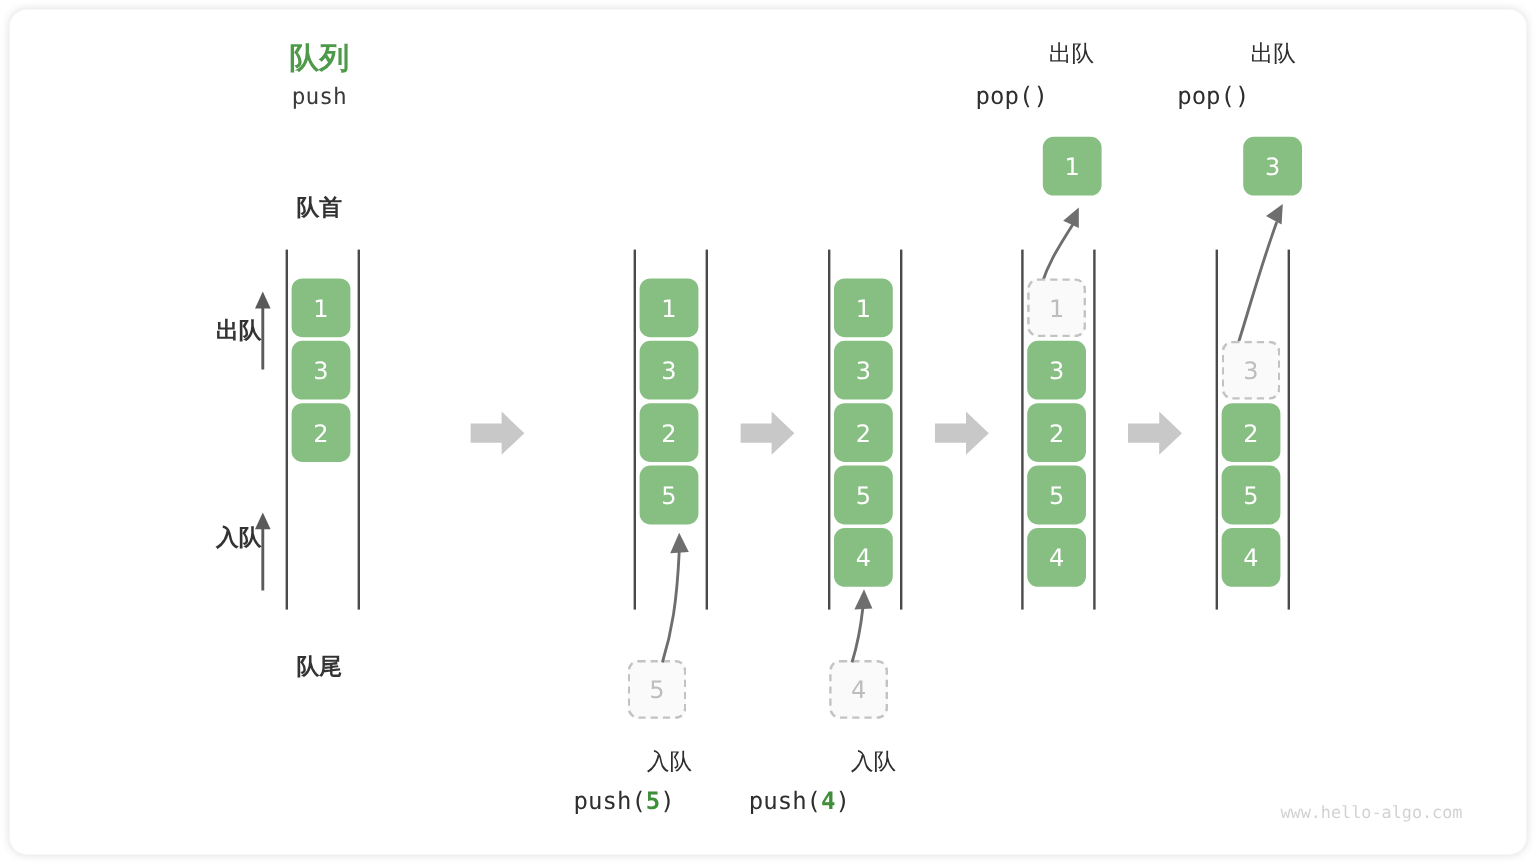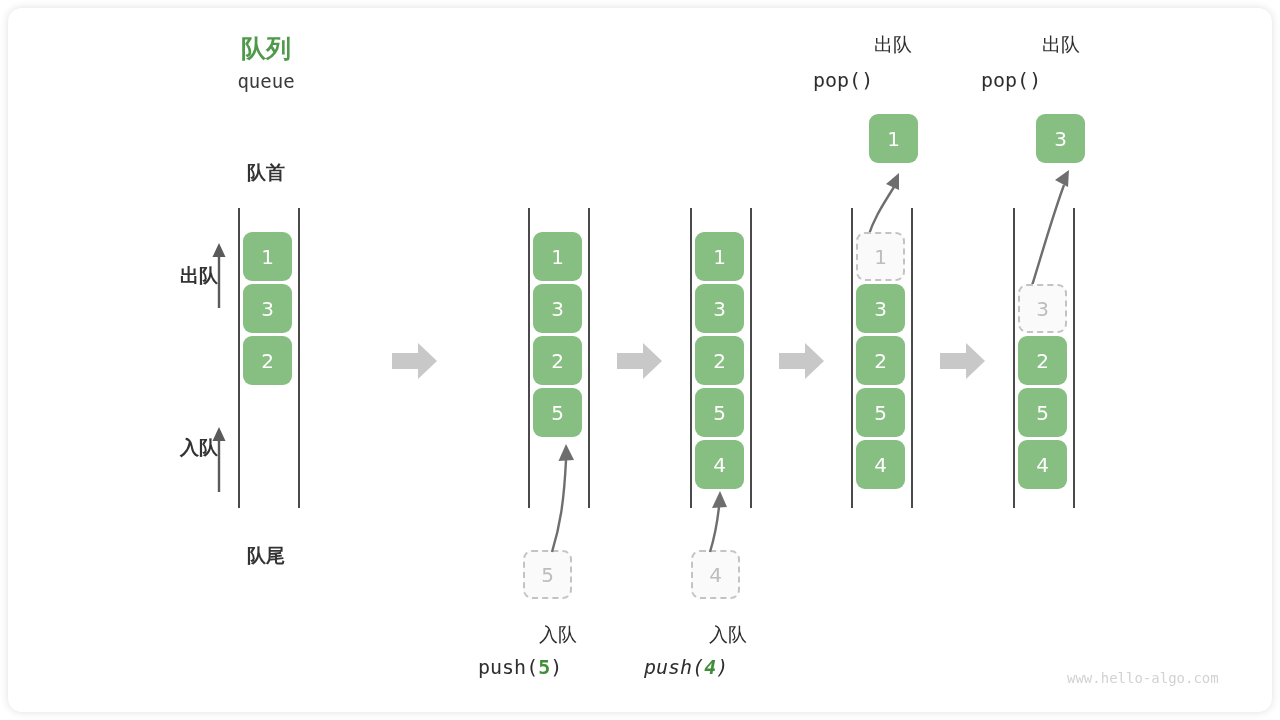--- a/index.html
+++ b/index.html
@@ -112,21 +112,21 @@
   .motion { position: absolute; overflow: visible; }
   .vert-arrow { position: absolute; }
 </style>
 </head>
 <body>
 
 <div id="card">
   <div id="stage">
 
     <div class="abs title-cn" style="left:186px; top:32px; width:160px;">队列</div>
-    <div class="abs title-en" style="left:186px; top:70px; width:160px;">queue</div>
+    <div class="abs title-en" style="left:186px; top:70px; width:160px;">push</div>
 
     <div class="abs lbl-bold" style="left:186px; top:160px; width:160px;">队首</div>
     <div class="abs lbl-bold" style="left:186px; top:543px; width:160px;">队尾</div>
 
     <div class="abs lbl-bold" style="left:138px; top:263px; width:80px; text-align:right;">出队</div>
     <svg class="vert-arrow" style="left:204px; top:240px;" width="30" height="70" viewBox="0 0 30 70">
       <line x1="15" y1="68" x2="15" y2="14" stroke="#5a5a5a" stroke-width="2.4"></line>
       <polygon points="15,3 8.5,17 21.5,17" fill="#5a5a5a"></polygon>
     </svg>
 
@@ -186,21 +186,21 @@
       <div class="cell" style="left:695px; top:440px;">4</div>
 
       <div class="cell ghost" style="left:691px; top:550px;">4</div>
 
       <svg class="motion" style="left:696px; top:485px;" width="50" height="70" viewBox="0 0 50 70">
         <path d="M 14 67 C 18 54, 21 40, 23 22" stroke="#6e6e6e" stroke-width="2.4" fill="none"></path>
         <polygon points="24,6 16,23 31,22" fill="#6e6e6e"></polygon>
       </svg>
 
       <div class="abs op-cn" style="left:648px; top:622px; width:160px;">入队</div>
-      <div class="abs op-code" style="left:644px; top:655px; width:160px;font-style:italic;">
+      <div class="abs op-code" style="left:624px; top:655px; width:160px;">
         <span>push(</span><span class="arg">4</span><span>)</span>
       </div>
     </div>
 
     <svg class="sep-arrow" style="left:779px; top:341px;" width="46" height="40" viewBox="0 0 46 40">
       <polygon points="0,12 26,12 26,2 45,20 26,38 26,28 0,28" fill="#c8c8c8"></polygon>
     </svg>
 
     <div>
       <div class="abs op-cn" style="left:813px; top:32px; width:160px;">出队</div>

